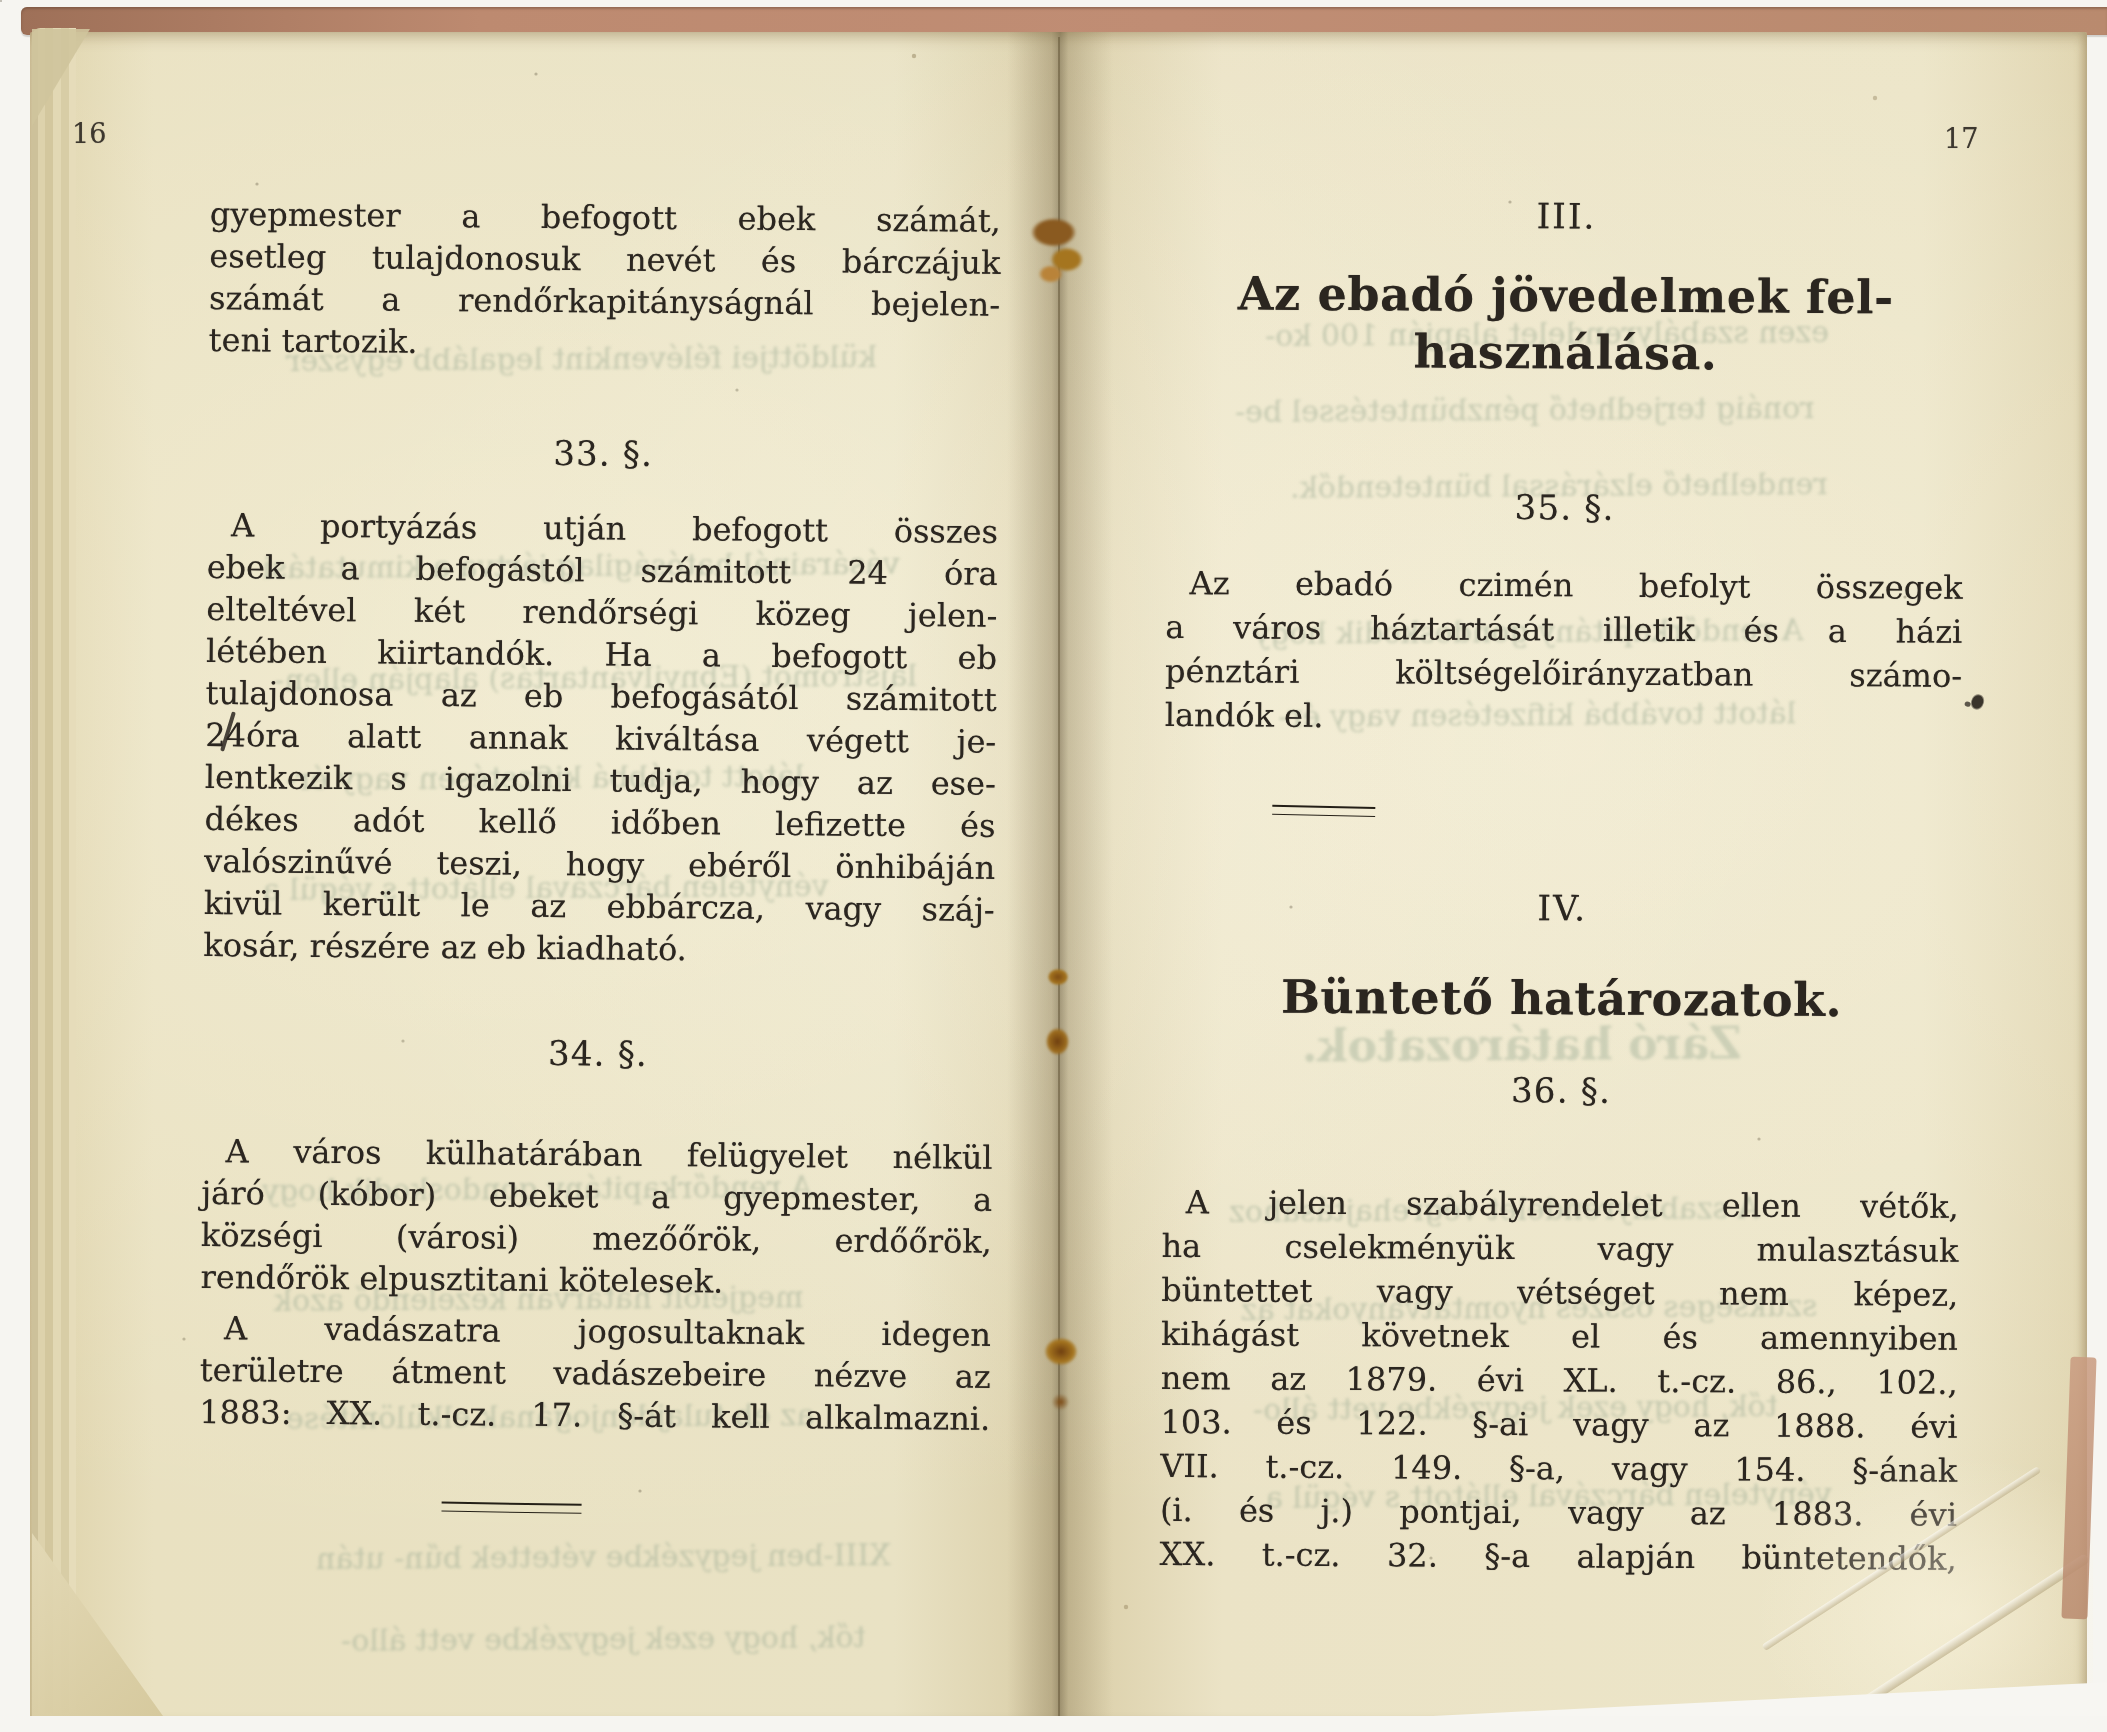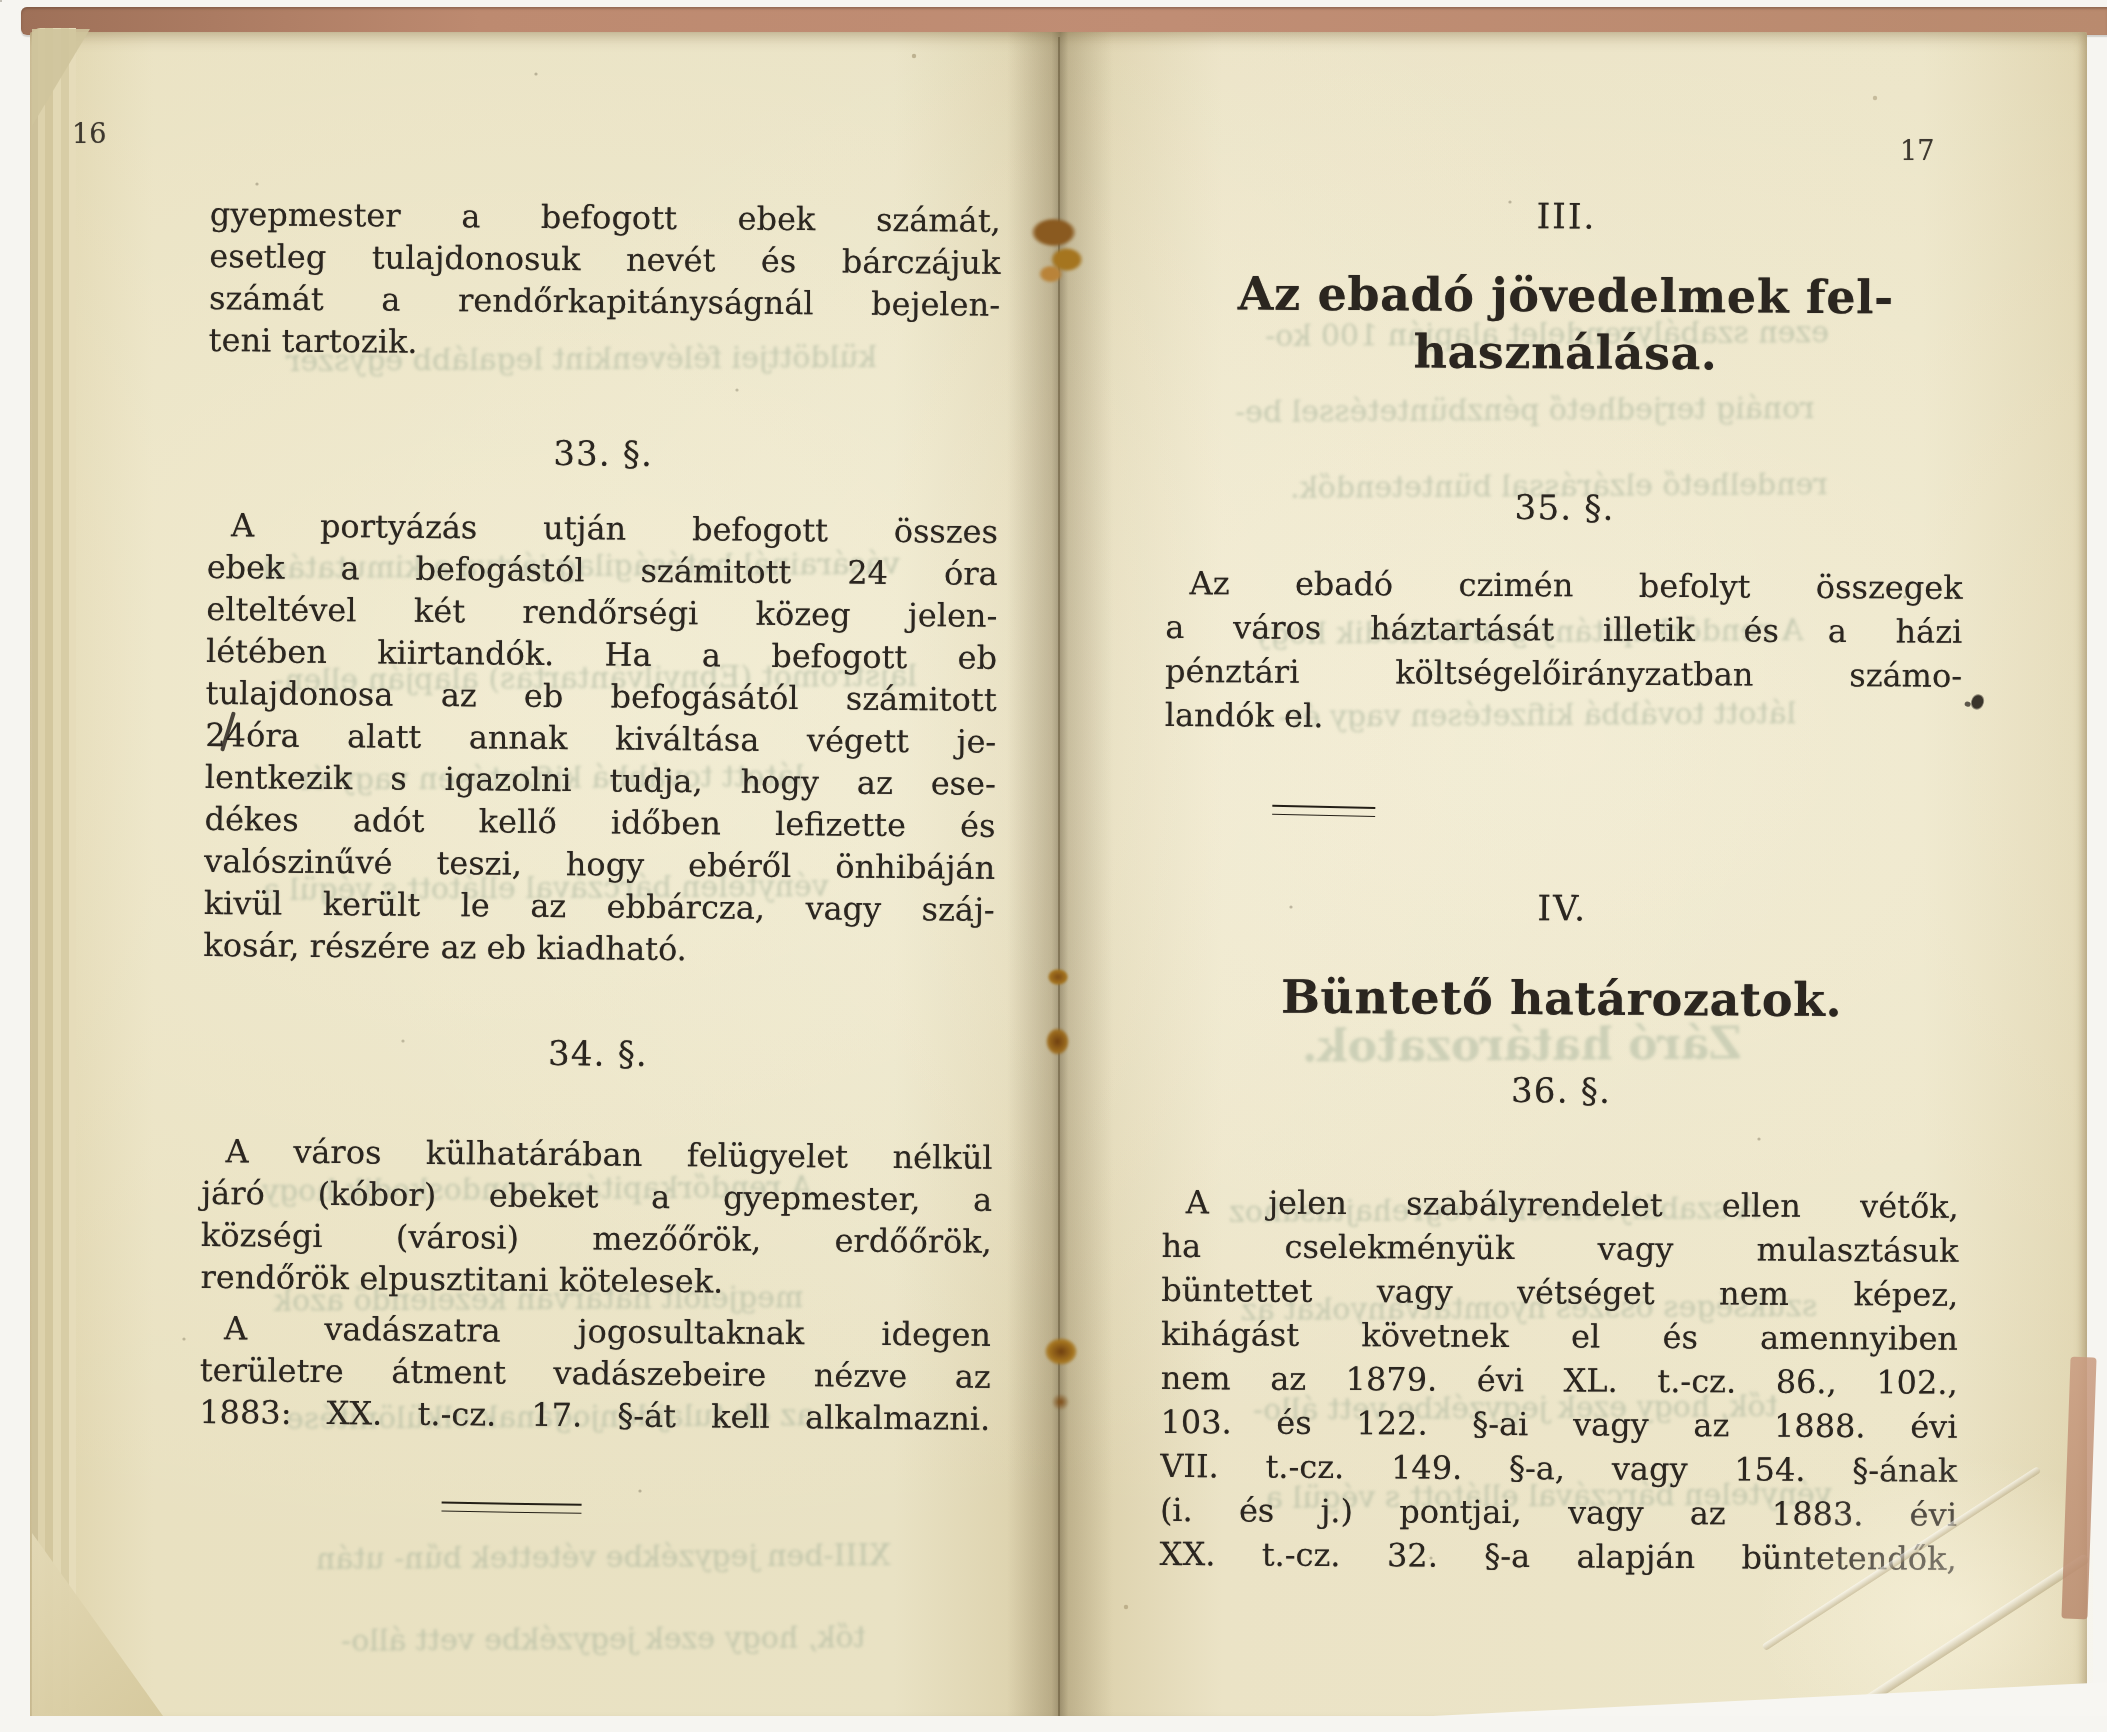--- a/index.html
+++ b/index.html
@@ -74,21 +74,21 @@
     background:linear-gradient(#c99b80,#b98a6e);transform:rotate(2deg);opacity:.85;border-radius:3.7px;
   }
   #scan-wedge{
     position:absolute;left:1363px;top:1679px;width:745px;height:54px;
     background:#f7f6f2;clip-path:polygon(0 75%,100% 6%,100% 100%,0 100%);
   }
   #scan-strip-bottom{position:absolute;left:0;top:1725px;width:2108px;height:7.3px;background:#f7f6f2;}
   
   .pagenum{position:absolute;font-size:27px;line-height:27px;opacity:.9;}
   #pn-left{left:72px;top:120px;}
-  #pn-right{left:1900px;top:125px;margin-top:12px;}
+  #pn-right{left:1944px;top:125px;}
   .col{position:absolute;transform-origin:top left;}
   #lcol{left:210px;top:193px;width:791px;transform:rotate(0.5deg);}
   #rcol{left:1168px;top:193px;width:797px;transform:rotate(0.35deg);}
   .ink, .ln, .shead, .roman, .title-line, .pagenum{
     text-shadow:0 0 0.8px rgba(43,38,32,.55);
   }
   .ln{font-size:32px;line-height:42px;text-align:justify;text-align-last:justify;white-space:normal;}
   #rcol .ln{line-height:44px;}
   .ln.end{text-align-last:left;}
   .ln.ind{text-indent:24px;}

